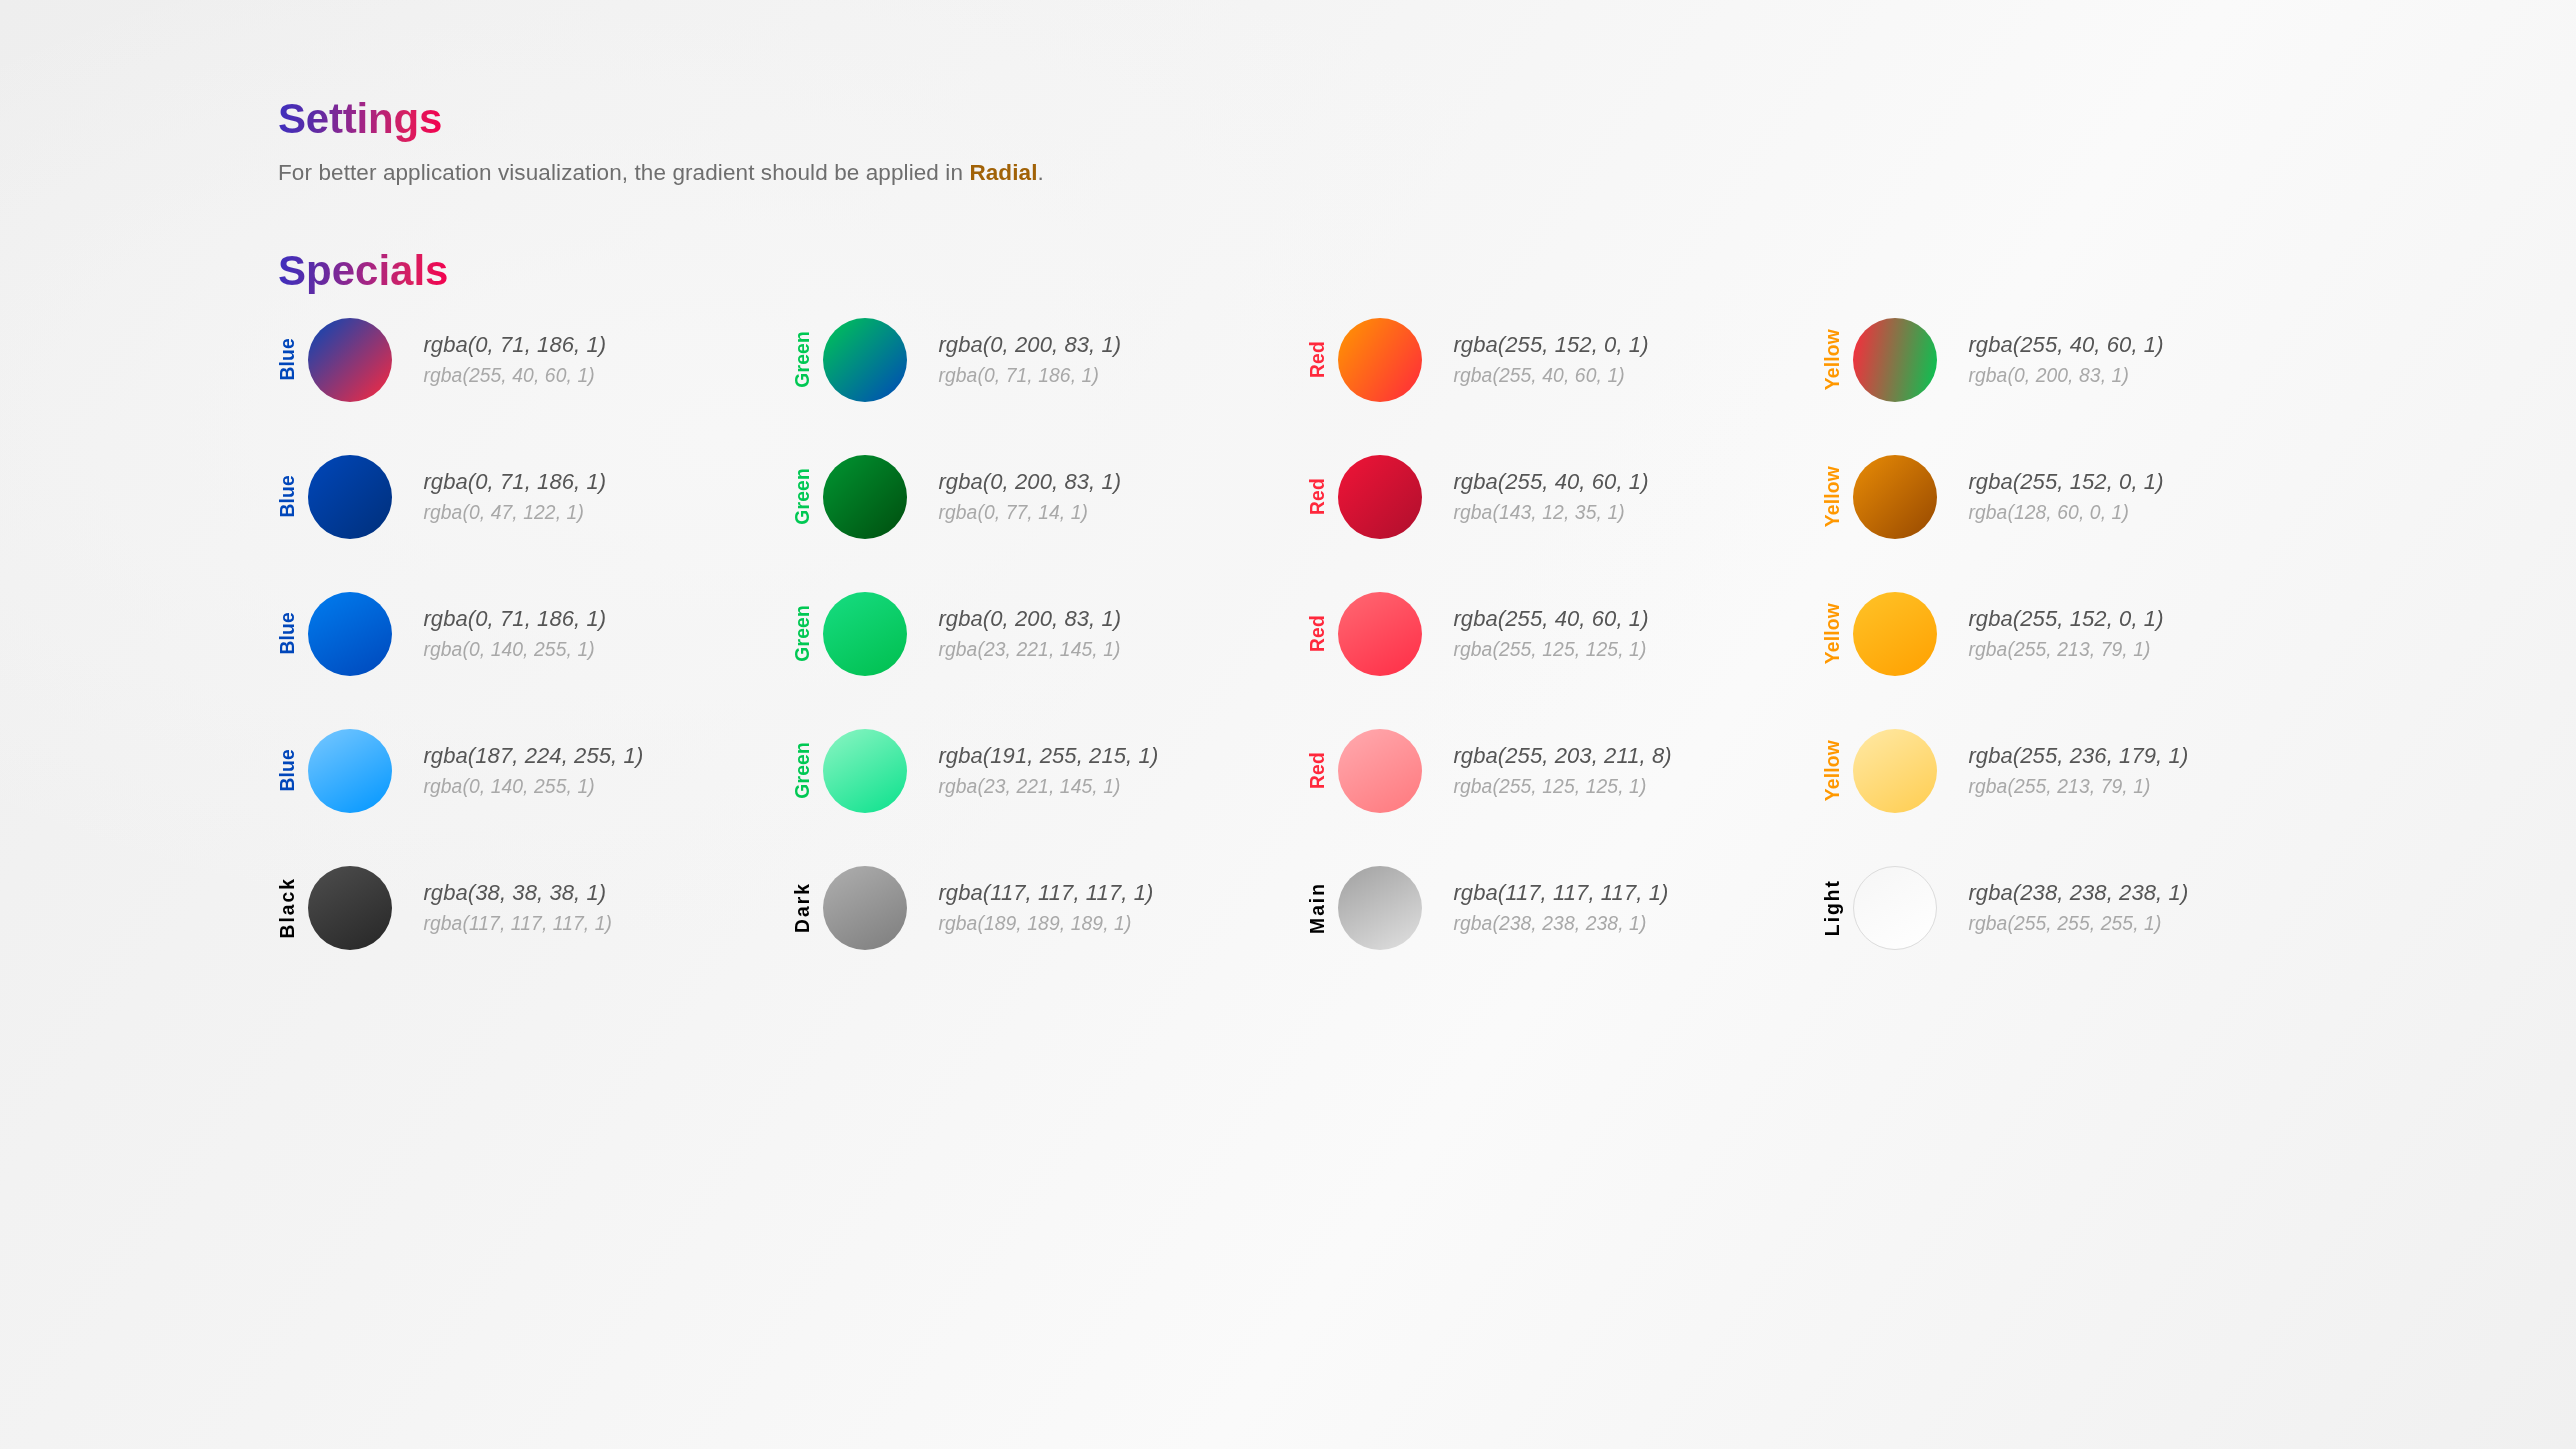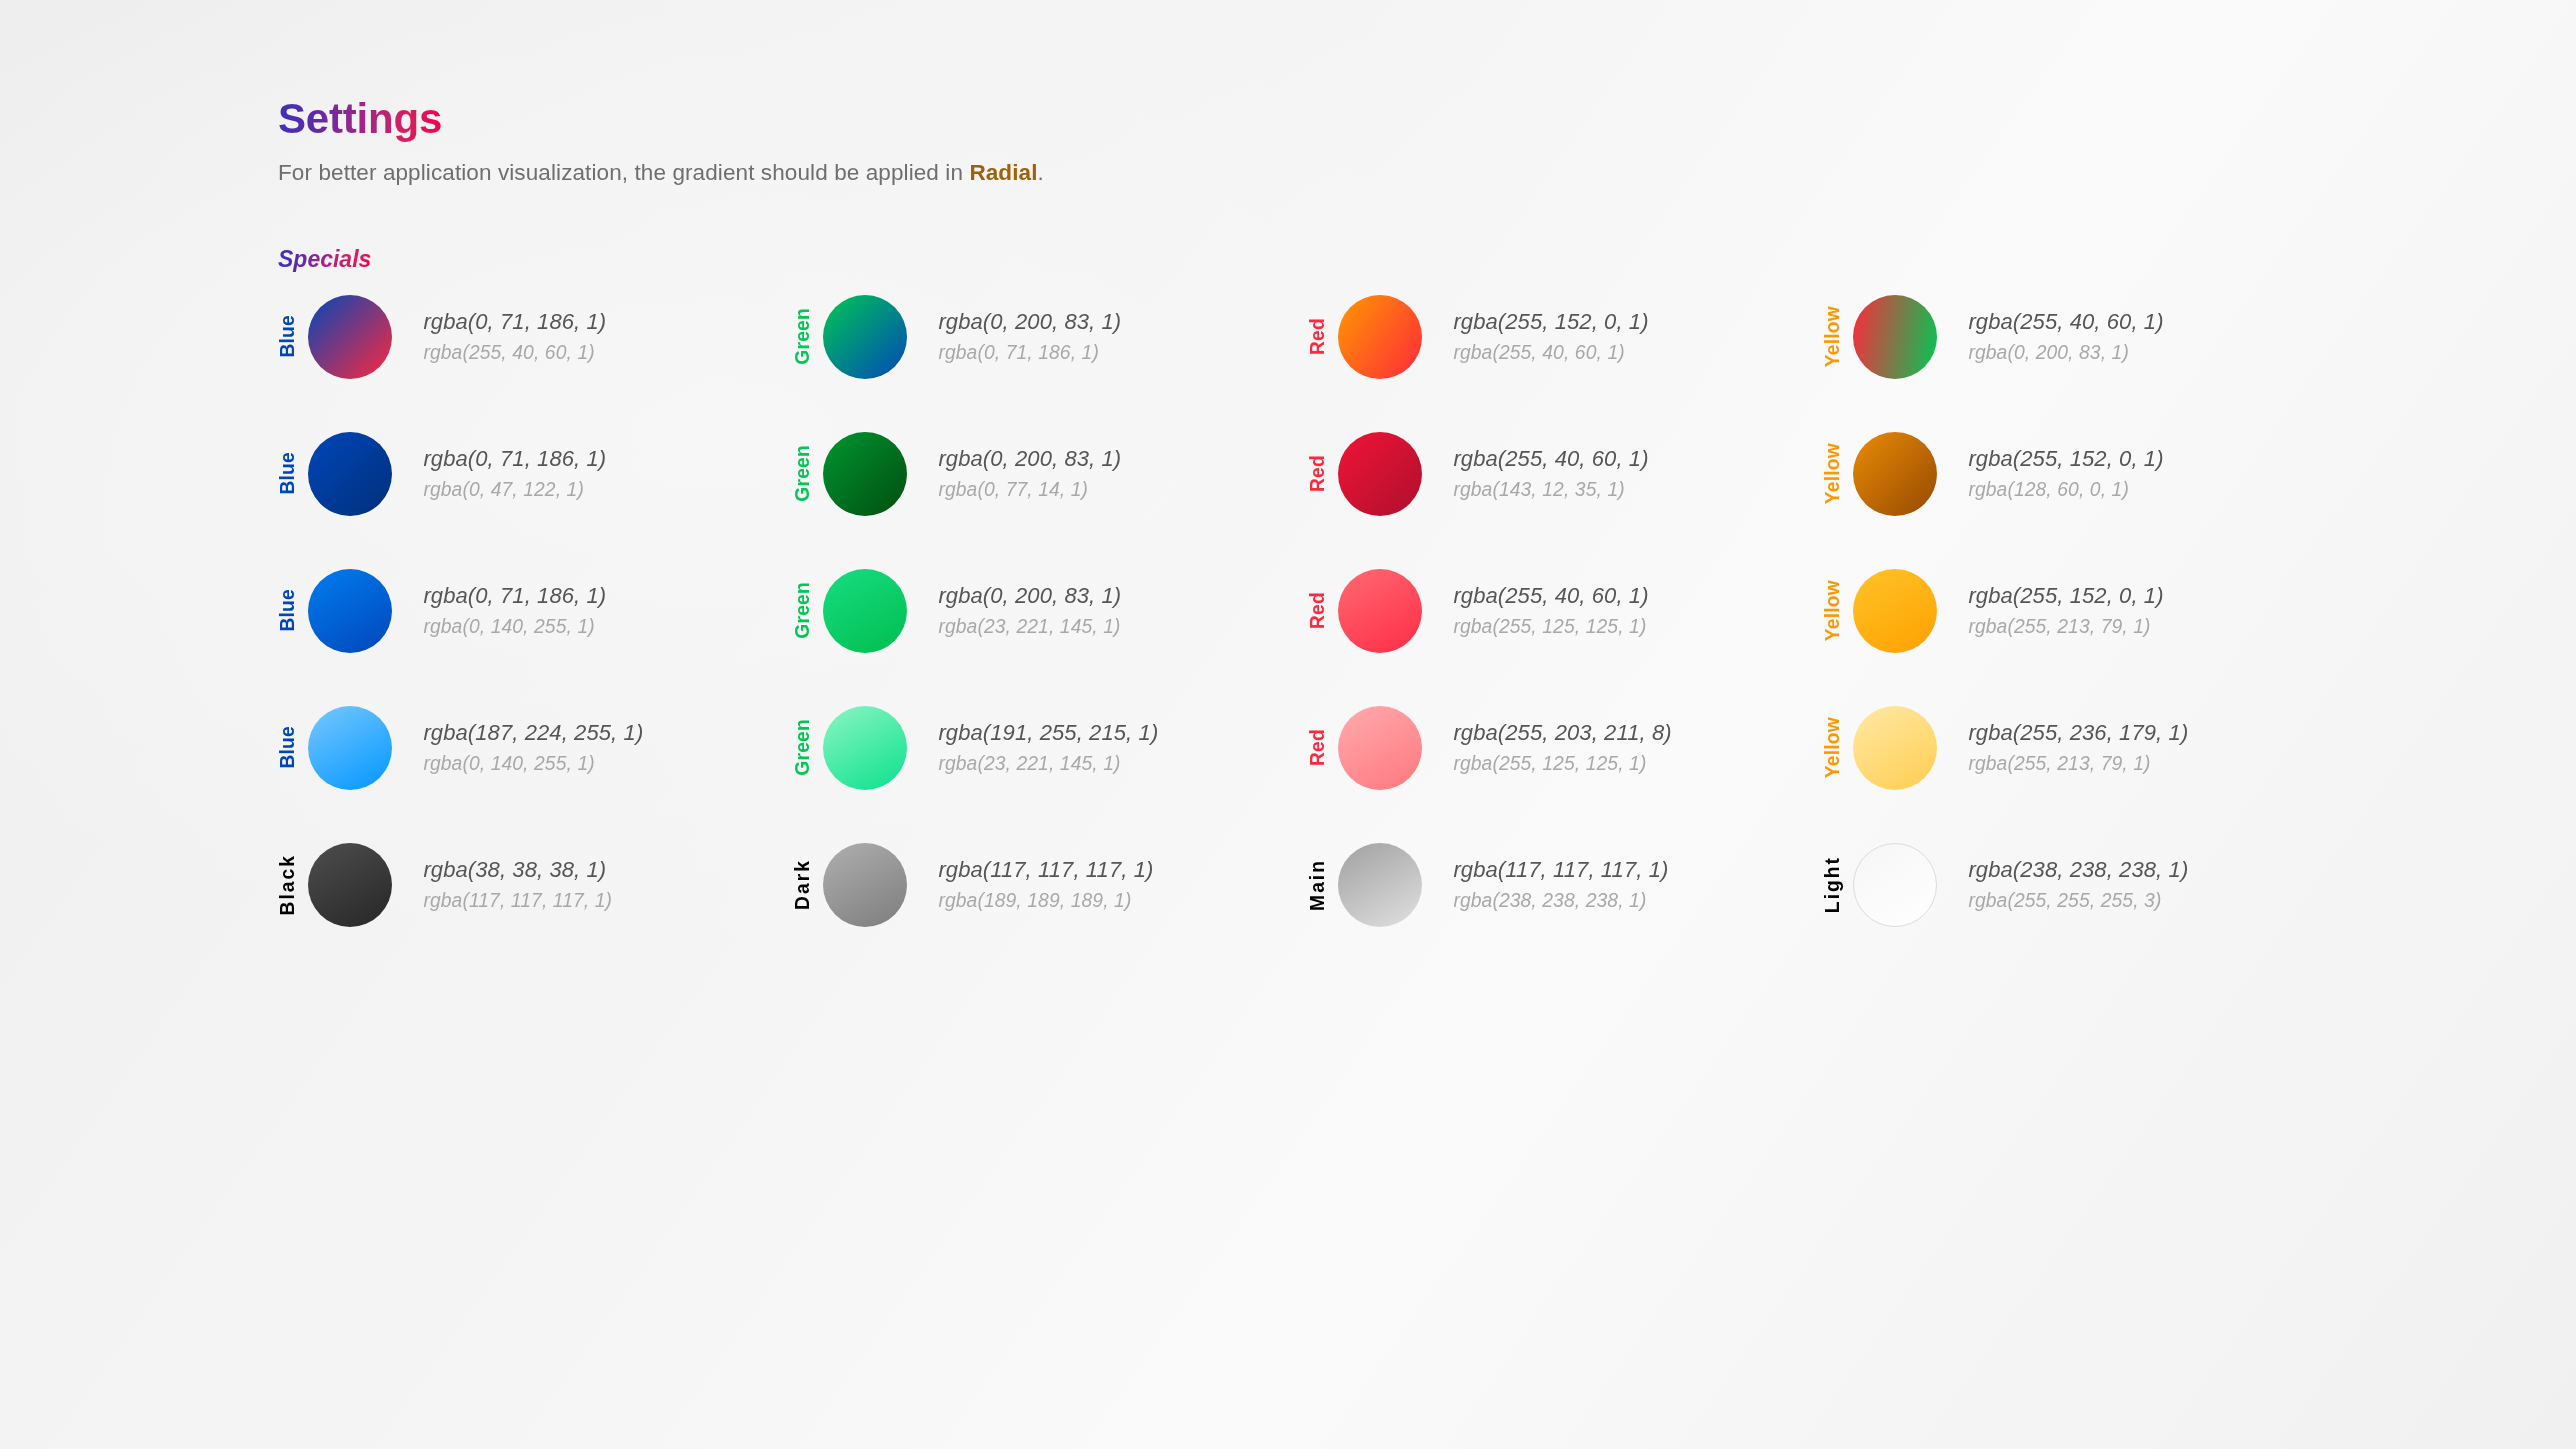--- a/index.html
+++ b/index.html
@@ -51,26 +51,25 @@
     line-height: 1.35;
     letter-spacing: 0.1px;
   }
   .page-subtitle .strong { font-weight: 700; color: #a16207; }
 
   
   .section { margin-top: 53px; }
   .section:first-of-type { margin-top: 58px; }
 
   .section-title {
-    font-size: 23px;
+    font-size: 42px;
     font-weight: 700;
     line-height: 1.2;
     margin-bottom: 21px;
     white-space: nowrap;
-    font-style: italic;
   }
   .section-title .suffix {
     color: #7b7b7b;
     font-weight: 400;
     -webkit-text-fill-color: #7b7b7b;
     background: none;
     margin-left: 9.7px;
   }
 
   
@@ -307,20 +306,20 @@
             <div class="values">
               <div class="value-main">rgba(117, 117, 117, 1)</div>
               <div class="value-sub">rgba(238, 238, 238, 1)</div>
             </div>
           </div>
           <div class="cell">
             <div class="v-label spaced" style="color: rgb(0, 0, 0);">Light</div>
             <div class="swatch outlined" style="background-image: linear-gradient(150deg, rgb(246, 246, 246) 0%, rgb(255, 255, 255) 100%);"></div>
             <div class="values">
               <div class="value-main">rgba(238, 238, 238, 1)</div>
-              <div class="value-sub">rgba(255, 255, 255, 3)</div>
+              <div class="value-sub">rgba(255, 255, 255, 1)</div>
             </div>
           </div>
         </div>
       </div>
     </div>
 </div>
 
 
 </body></html>

